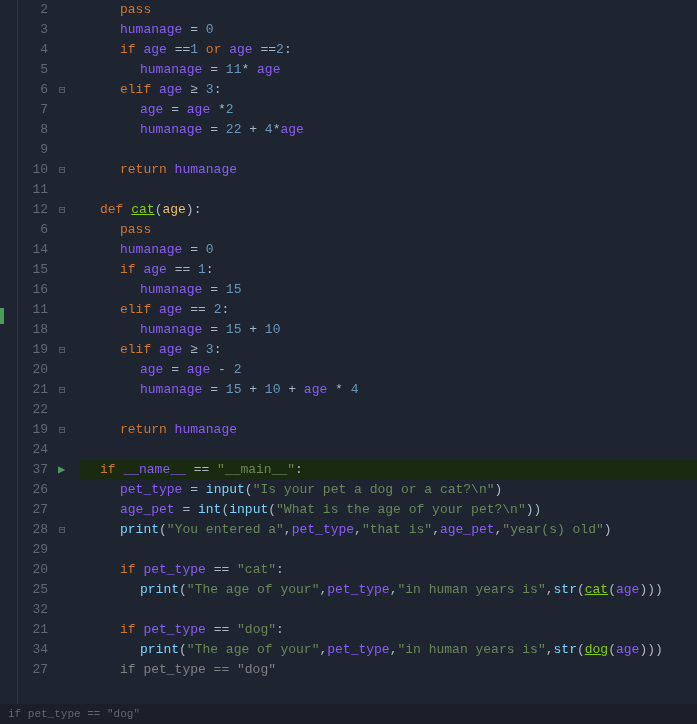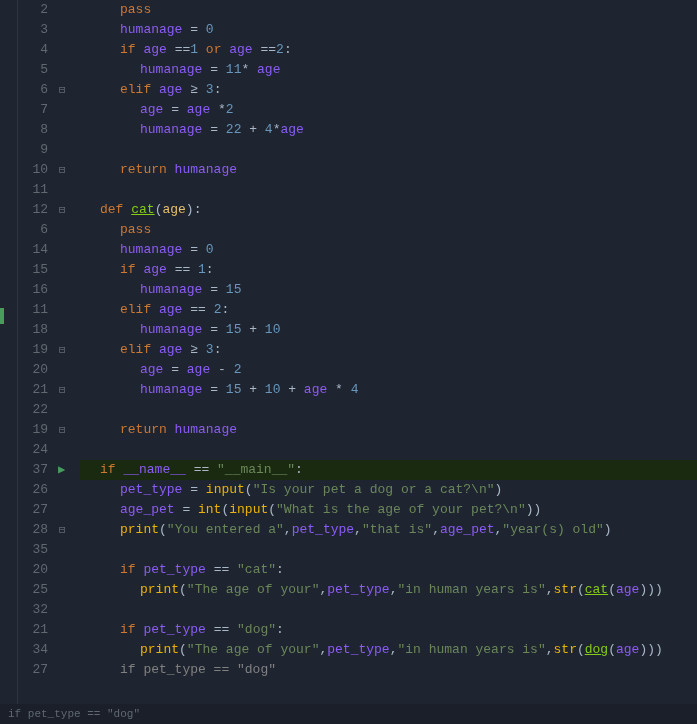--- a/index.html
+++ b/index.html
@@ -78,21 +78,21 @@
       align-items: flex-end;
     }
     
     .kw-orange { color: #cc7832; } 
     .kw-blue { color: #6897bb; }   
     .fn-yellow { color: #84cc16; text-decoration: underline; } 
     .str-green { color: #6a8759; } 
     .var-white { color: #8b5cf6; } 
     .op-white { color: #a9b7c6; }  
     .param-orange { color: #e8bf6a; } 
-    .builtin-cyan { color: #eab308; } 
+    .builtin-cyan { color: #7dd3fc; } 
     .comment { color: #808080; }
     .bottom-bar {
       position: absolute;
       bottom: 0;
       left: 0;
       right: 0;
       height: 20px;
       background: #1a1f2a;
       color: #606870;
       font-size: 11px;
@@ -130,21 +130,21 @@
       <span class="ln">19</span>
       <span class="ln">20</span>
       <span class="ln">21</span>
       <span class="ln">22</span>
       <span class="ln">19</span>
       <span class="ln">24</span>
       <span class="ln">37</span>
       <span class="ln">26</span>
       <span class="ln">27</span>
       <span class="ln">28</span>
-      <span class="ln">35</span>
+      <span class="ln">29</span>
       <span class="ln">20</span>
       <span class="ln">25</span>
       <span class="ln">32</span>
       <span class="ln">21</span>
       <span class="ln">34</span>
       <span class="ln">27</span>
     </div>
 
   <div class="gutter" id="gutter">
       <div style="height: 20px; line-height: 20px; position: relative;"></div>

